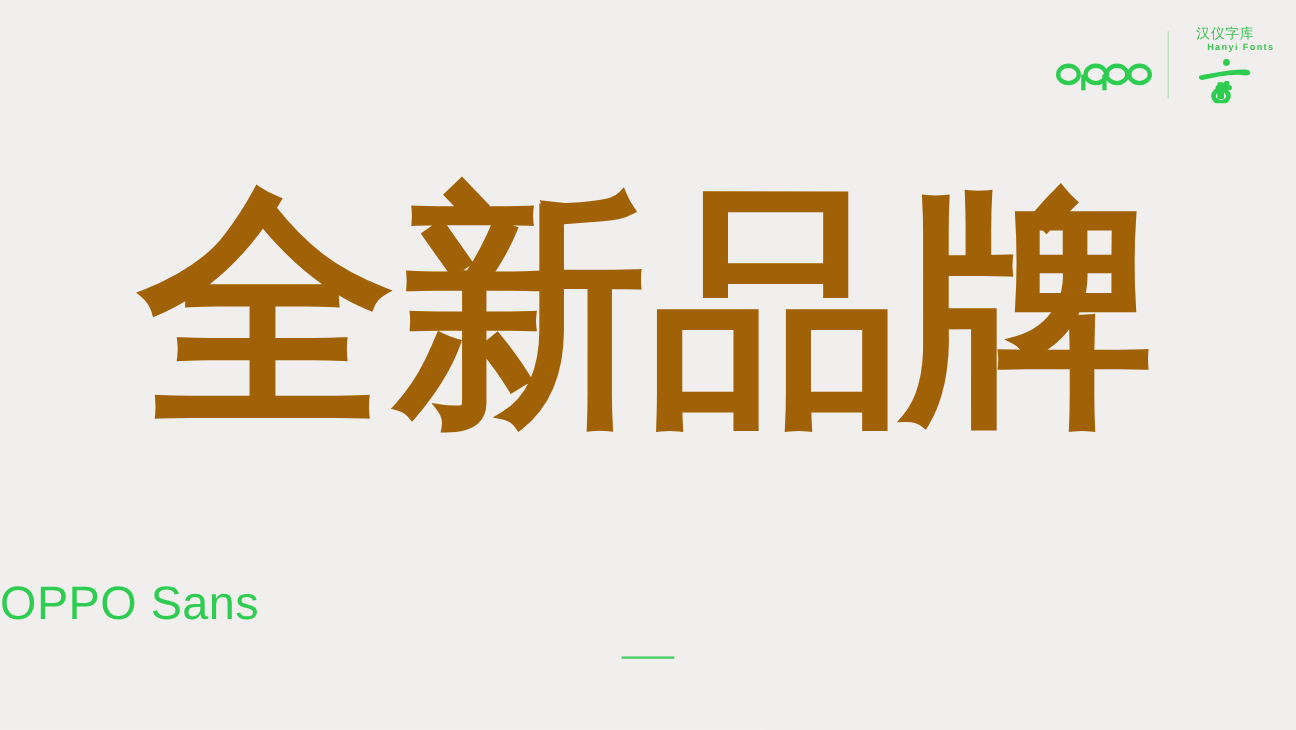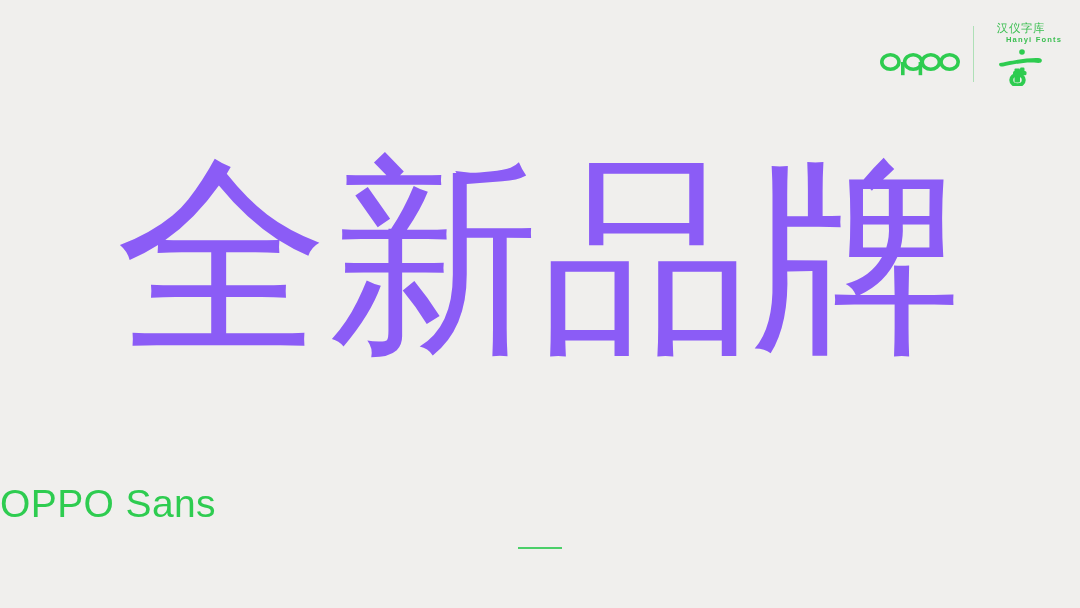--- a/index.html
+++ b/index.html
@@ -80,25 +80,25 @@
     margin-top: 4px;
   }
 
   
   #headline {
     position: absolute;
     left: 0;
     right: 0;
     top: 152px;
     text-align: center;
-    color: #8b5cf6;
+    color: #a16207;
     font-size: 212px;
     line-height: 1;
     letter-spacing: 0px;
-    font-weight: 400;
+    font-weight: 700;
     white-space: nowrap;
     font-family: "DejaVu Sans", sans-serif;
   }
 
   
   #caption {
     position: absolute;
     left: 0;
     right: 0;
     top: 484px;

